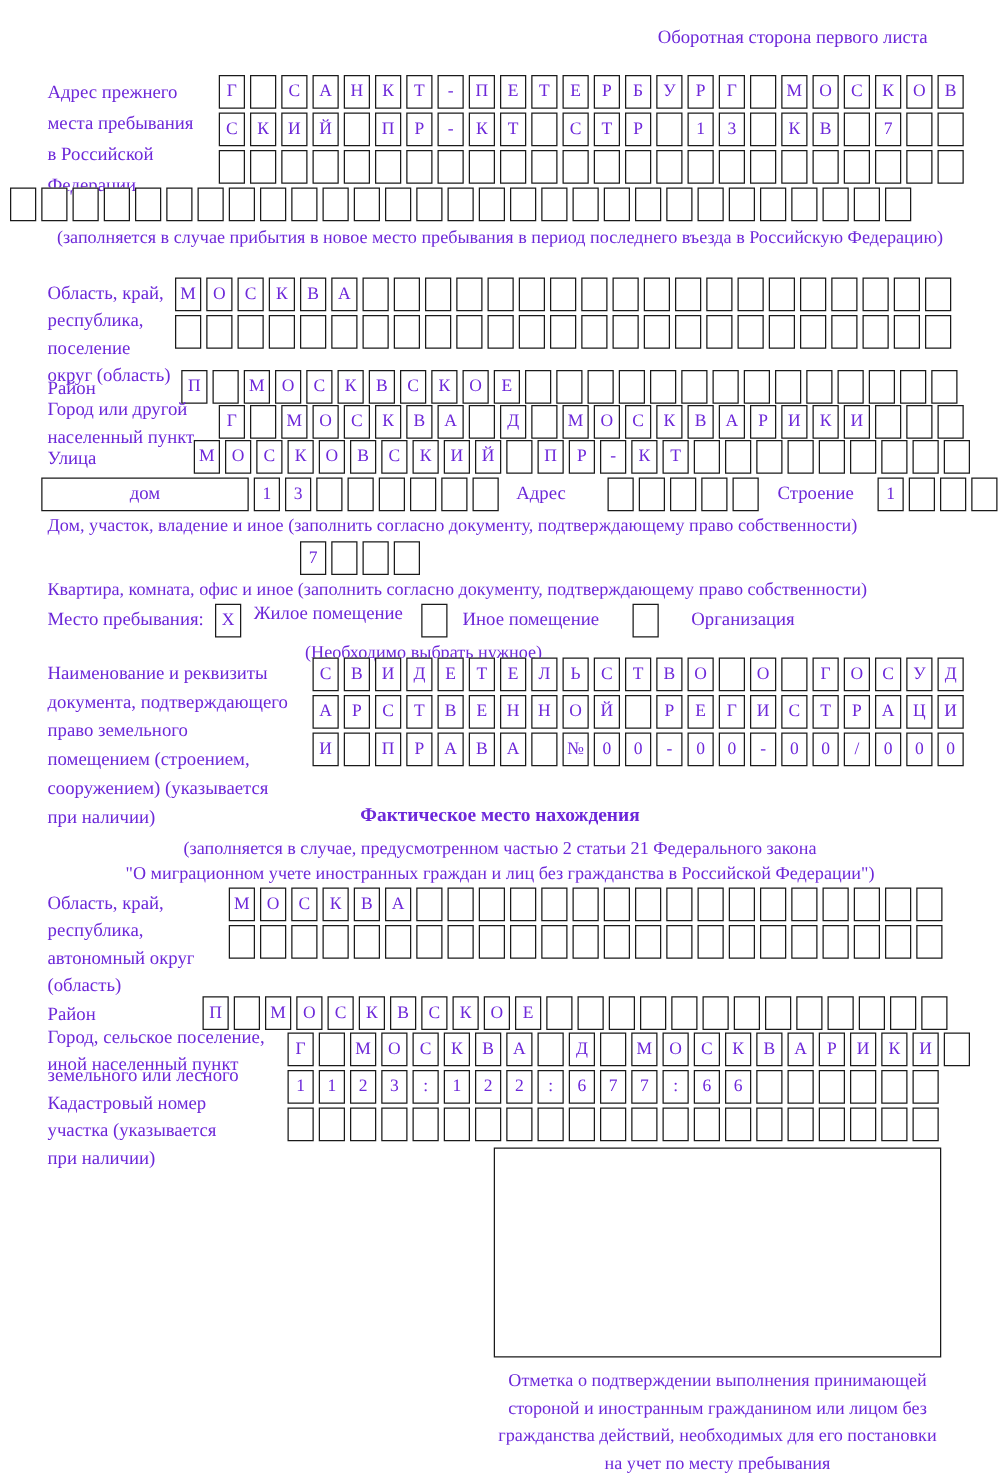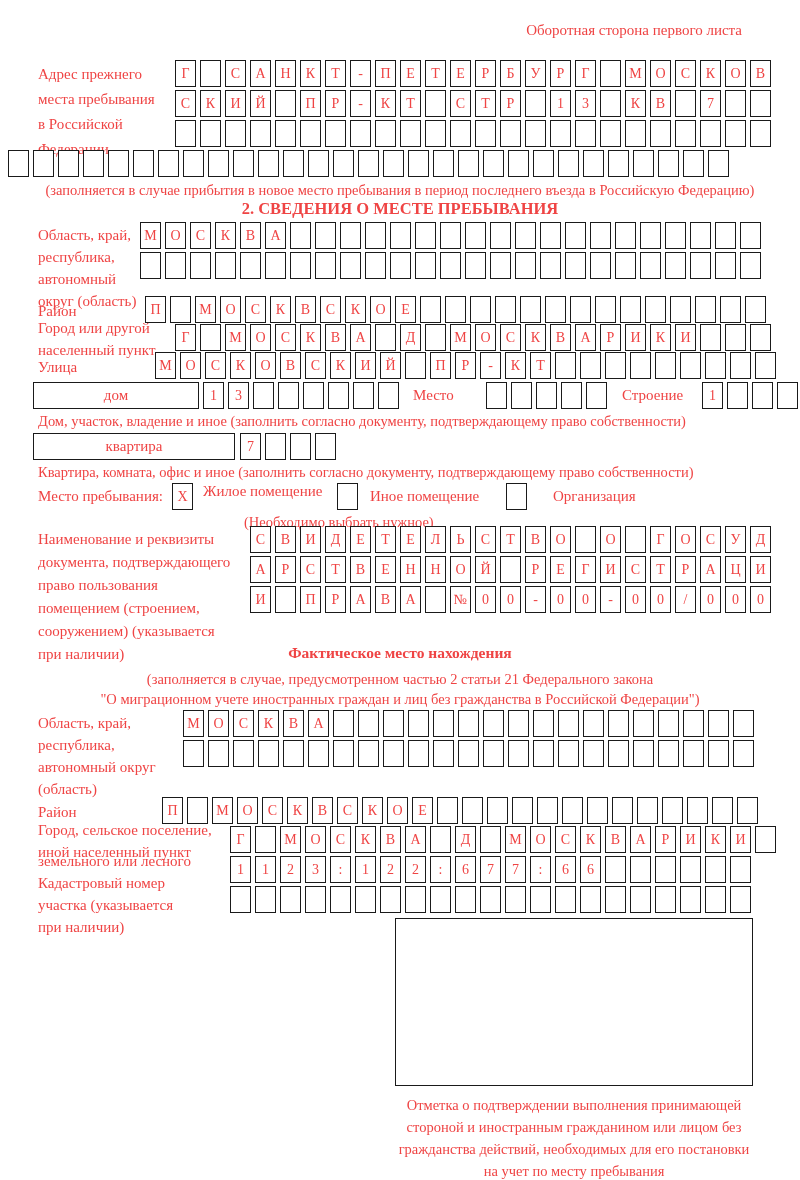--- a/index.html
+++ b/index.html
@@ -1,17 +1,17 @@
 <!DOCTYPE html>
 <html><head>
 <meta charset="utf-8">
 <style>
   html,body{margin:0;padding:0;background:#fff;}
   .page{
-    position:relative;width:800px;height:1180px;background:#fff;color:#ef4444;
+    position:relative;width:800px;height:1180px;background:#fff;color:#6d28d9;
     font-family:"Liberation Serif","DejaVu Serif",serif;overflow:hidden;
   }
   .abs{position:absolute;}
   .lbl{font-size:15px;line-height:22px;}
   .lbl-tight div{white-space:nowrap;}
   .cells{display:flex;gap:4px;}
   .cell{
     box-sizing:border-box;flex:none;width:21px;height:27px;
     border:1.6px solid #1a1a1a;display:flex;align-items:center;justify-content:center;
     font-size:14px;line-height:1;background:#fff;
@@ -145,26 +145,25 @@
       <span class="cell"></span>
       <span class="cell"></span>
       <span class="cell"></span>
       <span class="cell"></span>
       <span class="cell"></span>
       <span class="cell"></span>
       <span class="cell"></span>
     </div>
   <div class="abs caption center" style="top:181px;">(заполняется в случае прибытия в новое место пребывания в период последнего въезда в Российскую Федерацию)</div>
 
-  <div class="abs sect-title center" style="top:199px;">2. СВЕДЕНИЯ О МЕСТЕ ПРЕБЫВАНИЯ</div>
 
   <div class="abs lbl lbl-tight" style="left:38px;top:224px;width:100px;">
       <div>Область, край,</div>
       <div>республика,</div>
-      <div>автономный</div>
+      <div>поселение</div>
       <div>округ (область)</div>
     </div>
   <div class="abs cells" style="left:140px;top:222px;">
       <span class="cell">М</span>
       <span class="cell">О</span>
       <span class="cell">С</span>
       <span class="cell">К</span>
       <span class="cell">В</span>
       <span class="cell">А</span>
       <span class="cell"></span>
@@ -308,59 +307,58 @@
   <div class="abs cells" style="left:203px;top:382px;">
       <span class="cell">1</span>
       <span class="cell">3</span>
       <span class="cell"></span>
       <span class="cell"></span>
       <span class="cell"></span>
       <span class="cell"></span>
       <span class="cell"></span>
       <span class="cell"></span>
     </div>
-  <div class="abs inline-label" style="left:413px;top:382px;">Место</div>
+  <div class="abs inline-label" style="left:413px;top:382px;">Адрес</div>
   <div class="abs cells" style="left:486px;top:382px;">
       <span class="cell"></span>
       <span class="cell"></span>
       <span class="cell"></span>
       <span class="cell"></span>
       <span class="cell"></span>
     </div>
   <div class="abs inline-label" style="left:622px;top:382px;">Строение</div>
   <div class="abs cells" style="left:702px;top:382px;">
       <span class="cell">1</span>
       <span class="cell"></span>
       <span class="cell"></span>
       <span class="cell"></span>
     </div>
   <div class="abs caption" style="left:38px;top:412px;">Дом, участок, владение и иное (заполнить согласно документу, подтверждающему право собственности)</div>
 
-  <div class="abs labelbox" style="left:33px;top:433px;width:202px;">квартира</div>
   <div class="abs cells" style="left:240px;top:433px;">
       <span class="cell">7</span>
       <span class="cell"></span>
       <span class="cell"></span>
       <span class="cell"></span>
     </div>
   <div class="abs caption" style="left:38px;top:463px;">Квартира, комната, офис и иное (заполнить согласно документу, подтверждающему право собственности)</div>
 
   <div class="abs inline-label" style="left:38px;top:483px;font-family:Liberation Serif, serif;">Место пребывания:</div>
   <div class="abs cell" style="left:172px;top:483px;">X</div>
   <div class="abs inline-label" style="left:203px;top:478px;text-align:right;">Жилое помещение</div>
   <div class="abs cell" style="left:337px;top:483px;"></div>
   <div class="abs inline-label" style="left:370px;top:483px;">Иное помещение</div>
   <div class="abs cell" style="left:506px;top:483px;"></div>
   <div class="abs inline-label" style="left:553px;top:483px;">Организация</div>
   <div class="abs caption" style="left:244px;top:513px;text-align:right;">(Необходимо выбрать нужное)</div>
 
   <div class="abs lbl lbl-tight" style="left:38px;top:528px;line-height:23px;width:210px;">
       <div>Наименование и реквизиты</div>
       <div>документа, подтверждающего</div>
-      <div>право пользования</div>
+      <div>право земельного</div>
       <div>помещением (строением,</div>
       <div>сооружением) (указывается</div>
       <div>при наличии)</div>
     </div>
   <div class="abs cells" style="left:250px;top:526px;">
       <span class="cell">С</span>
       <span class="cell">В</span>
       <span class="cell">И</span>
       <span class="cell">Д</span>
       <span class="cell">Е</span>

